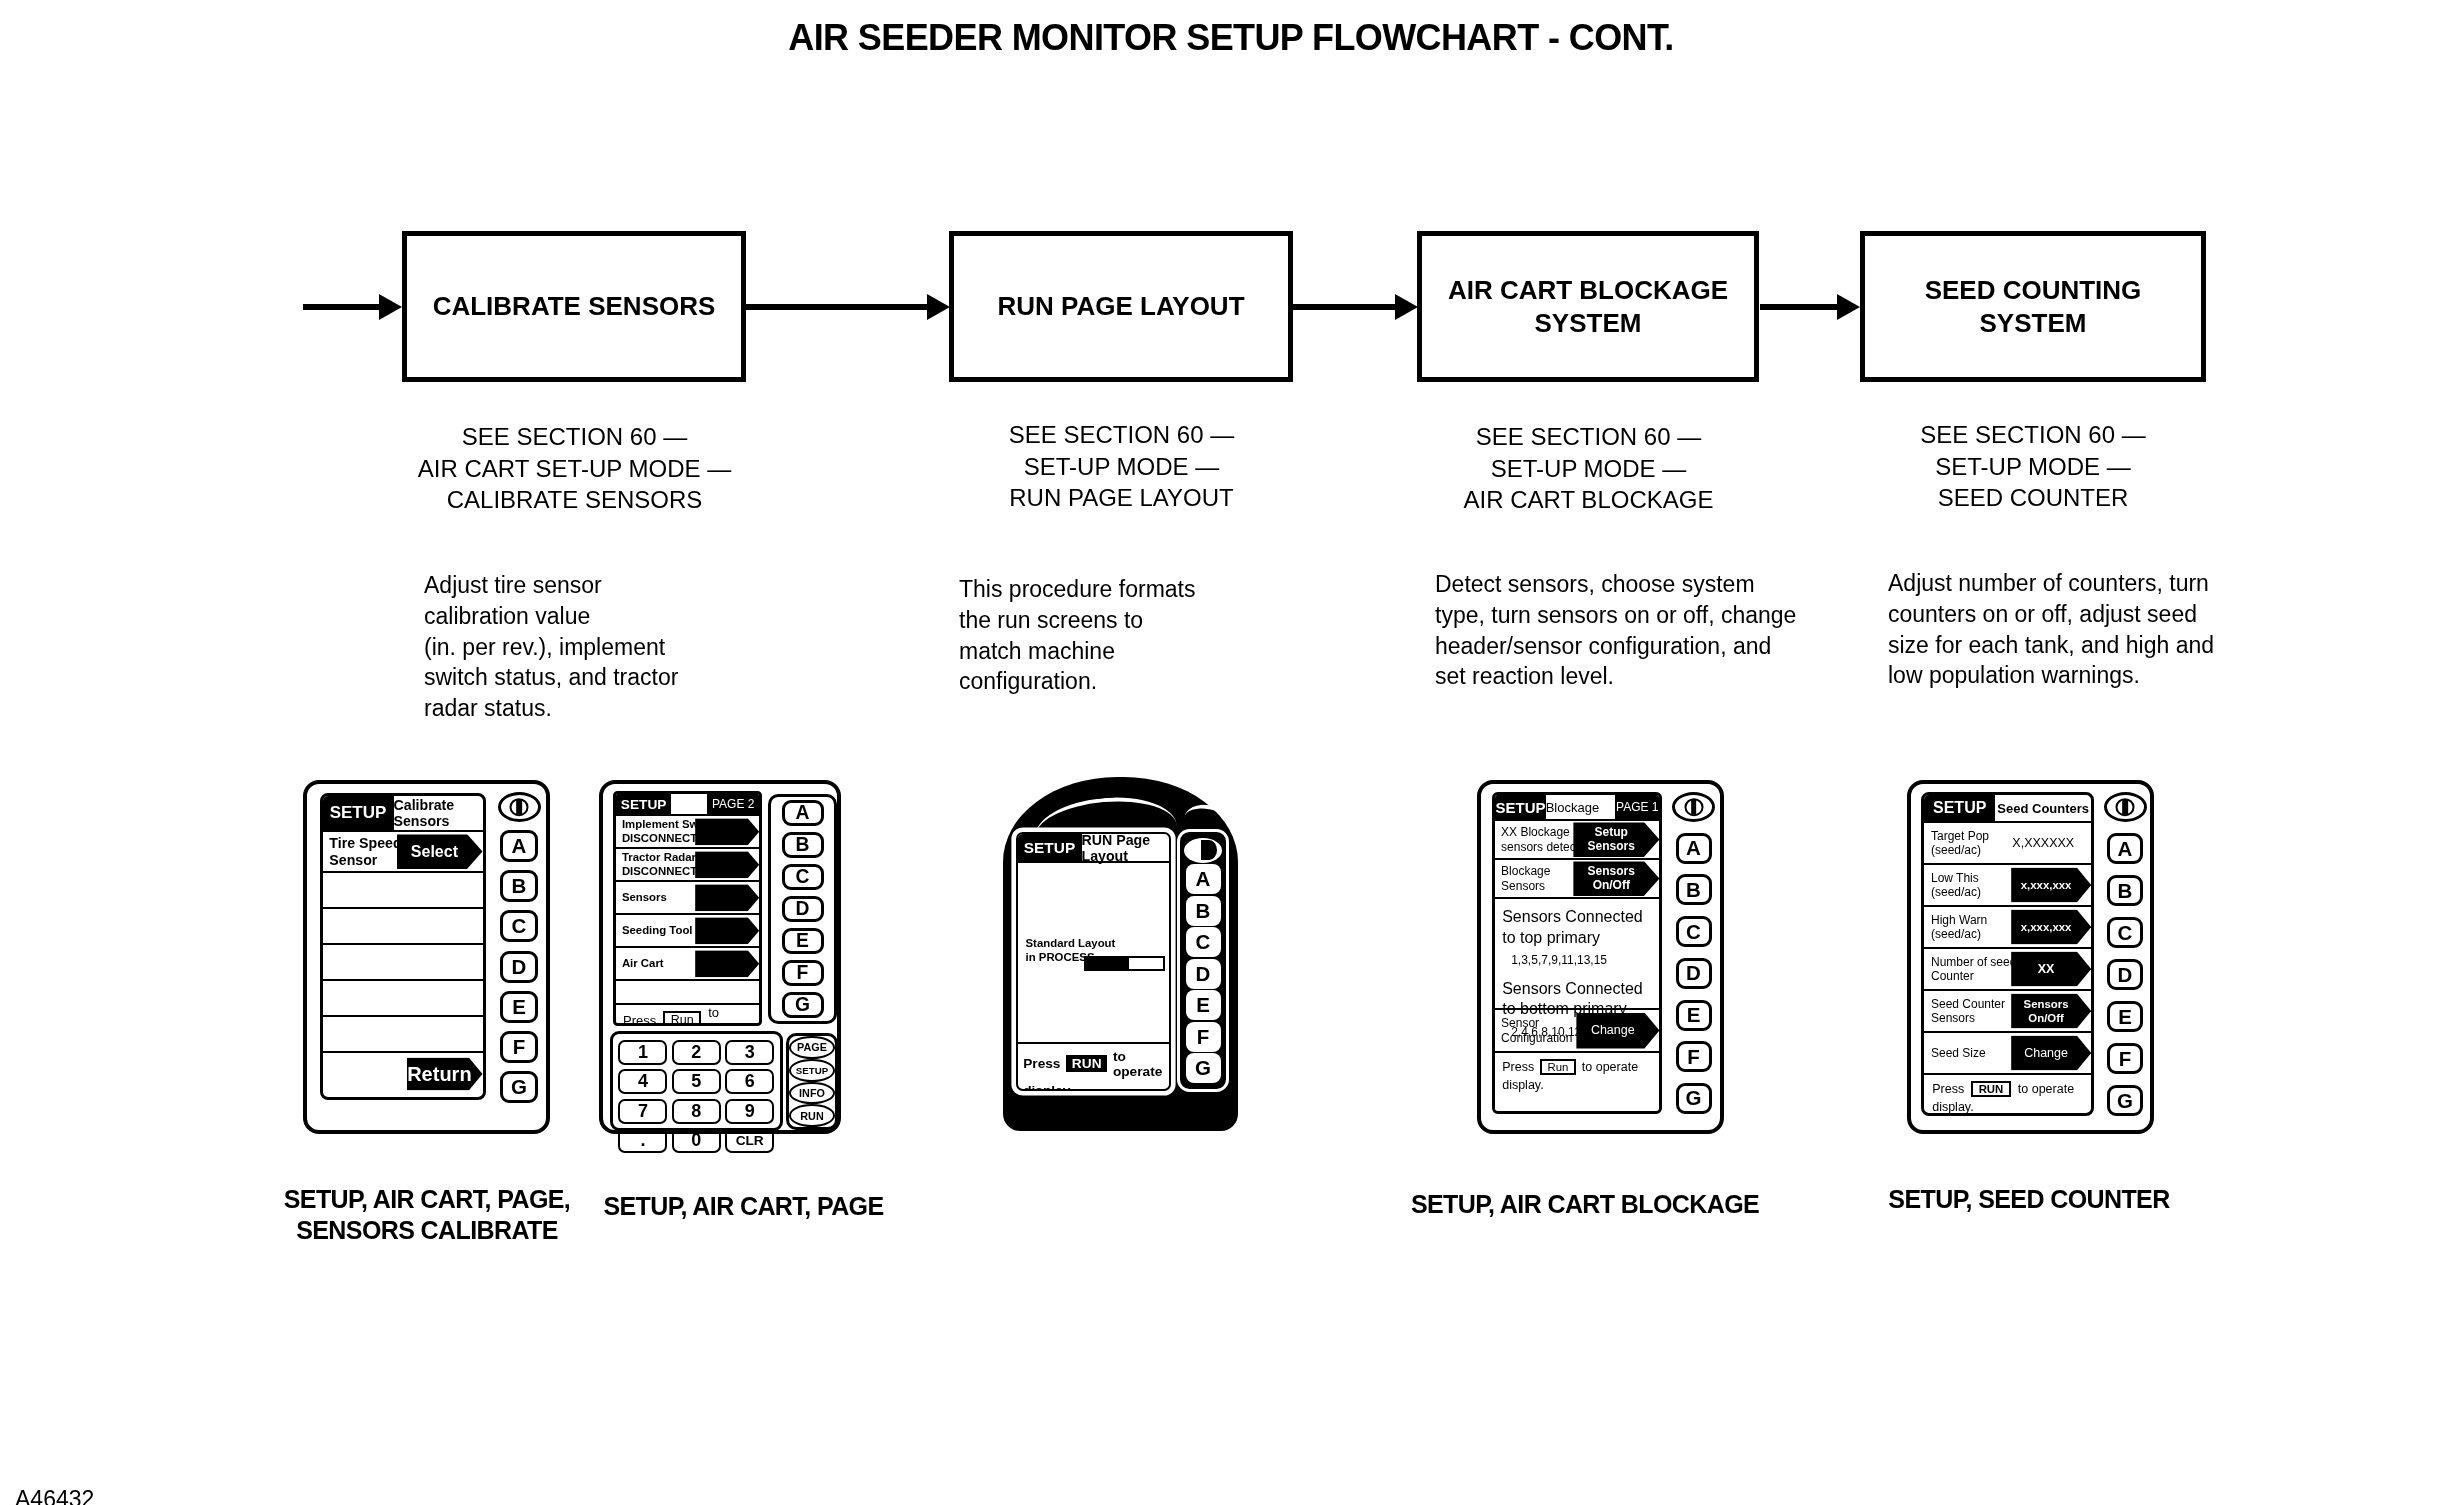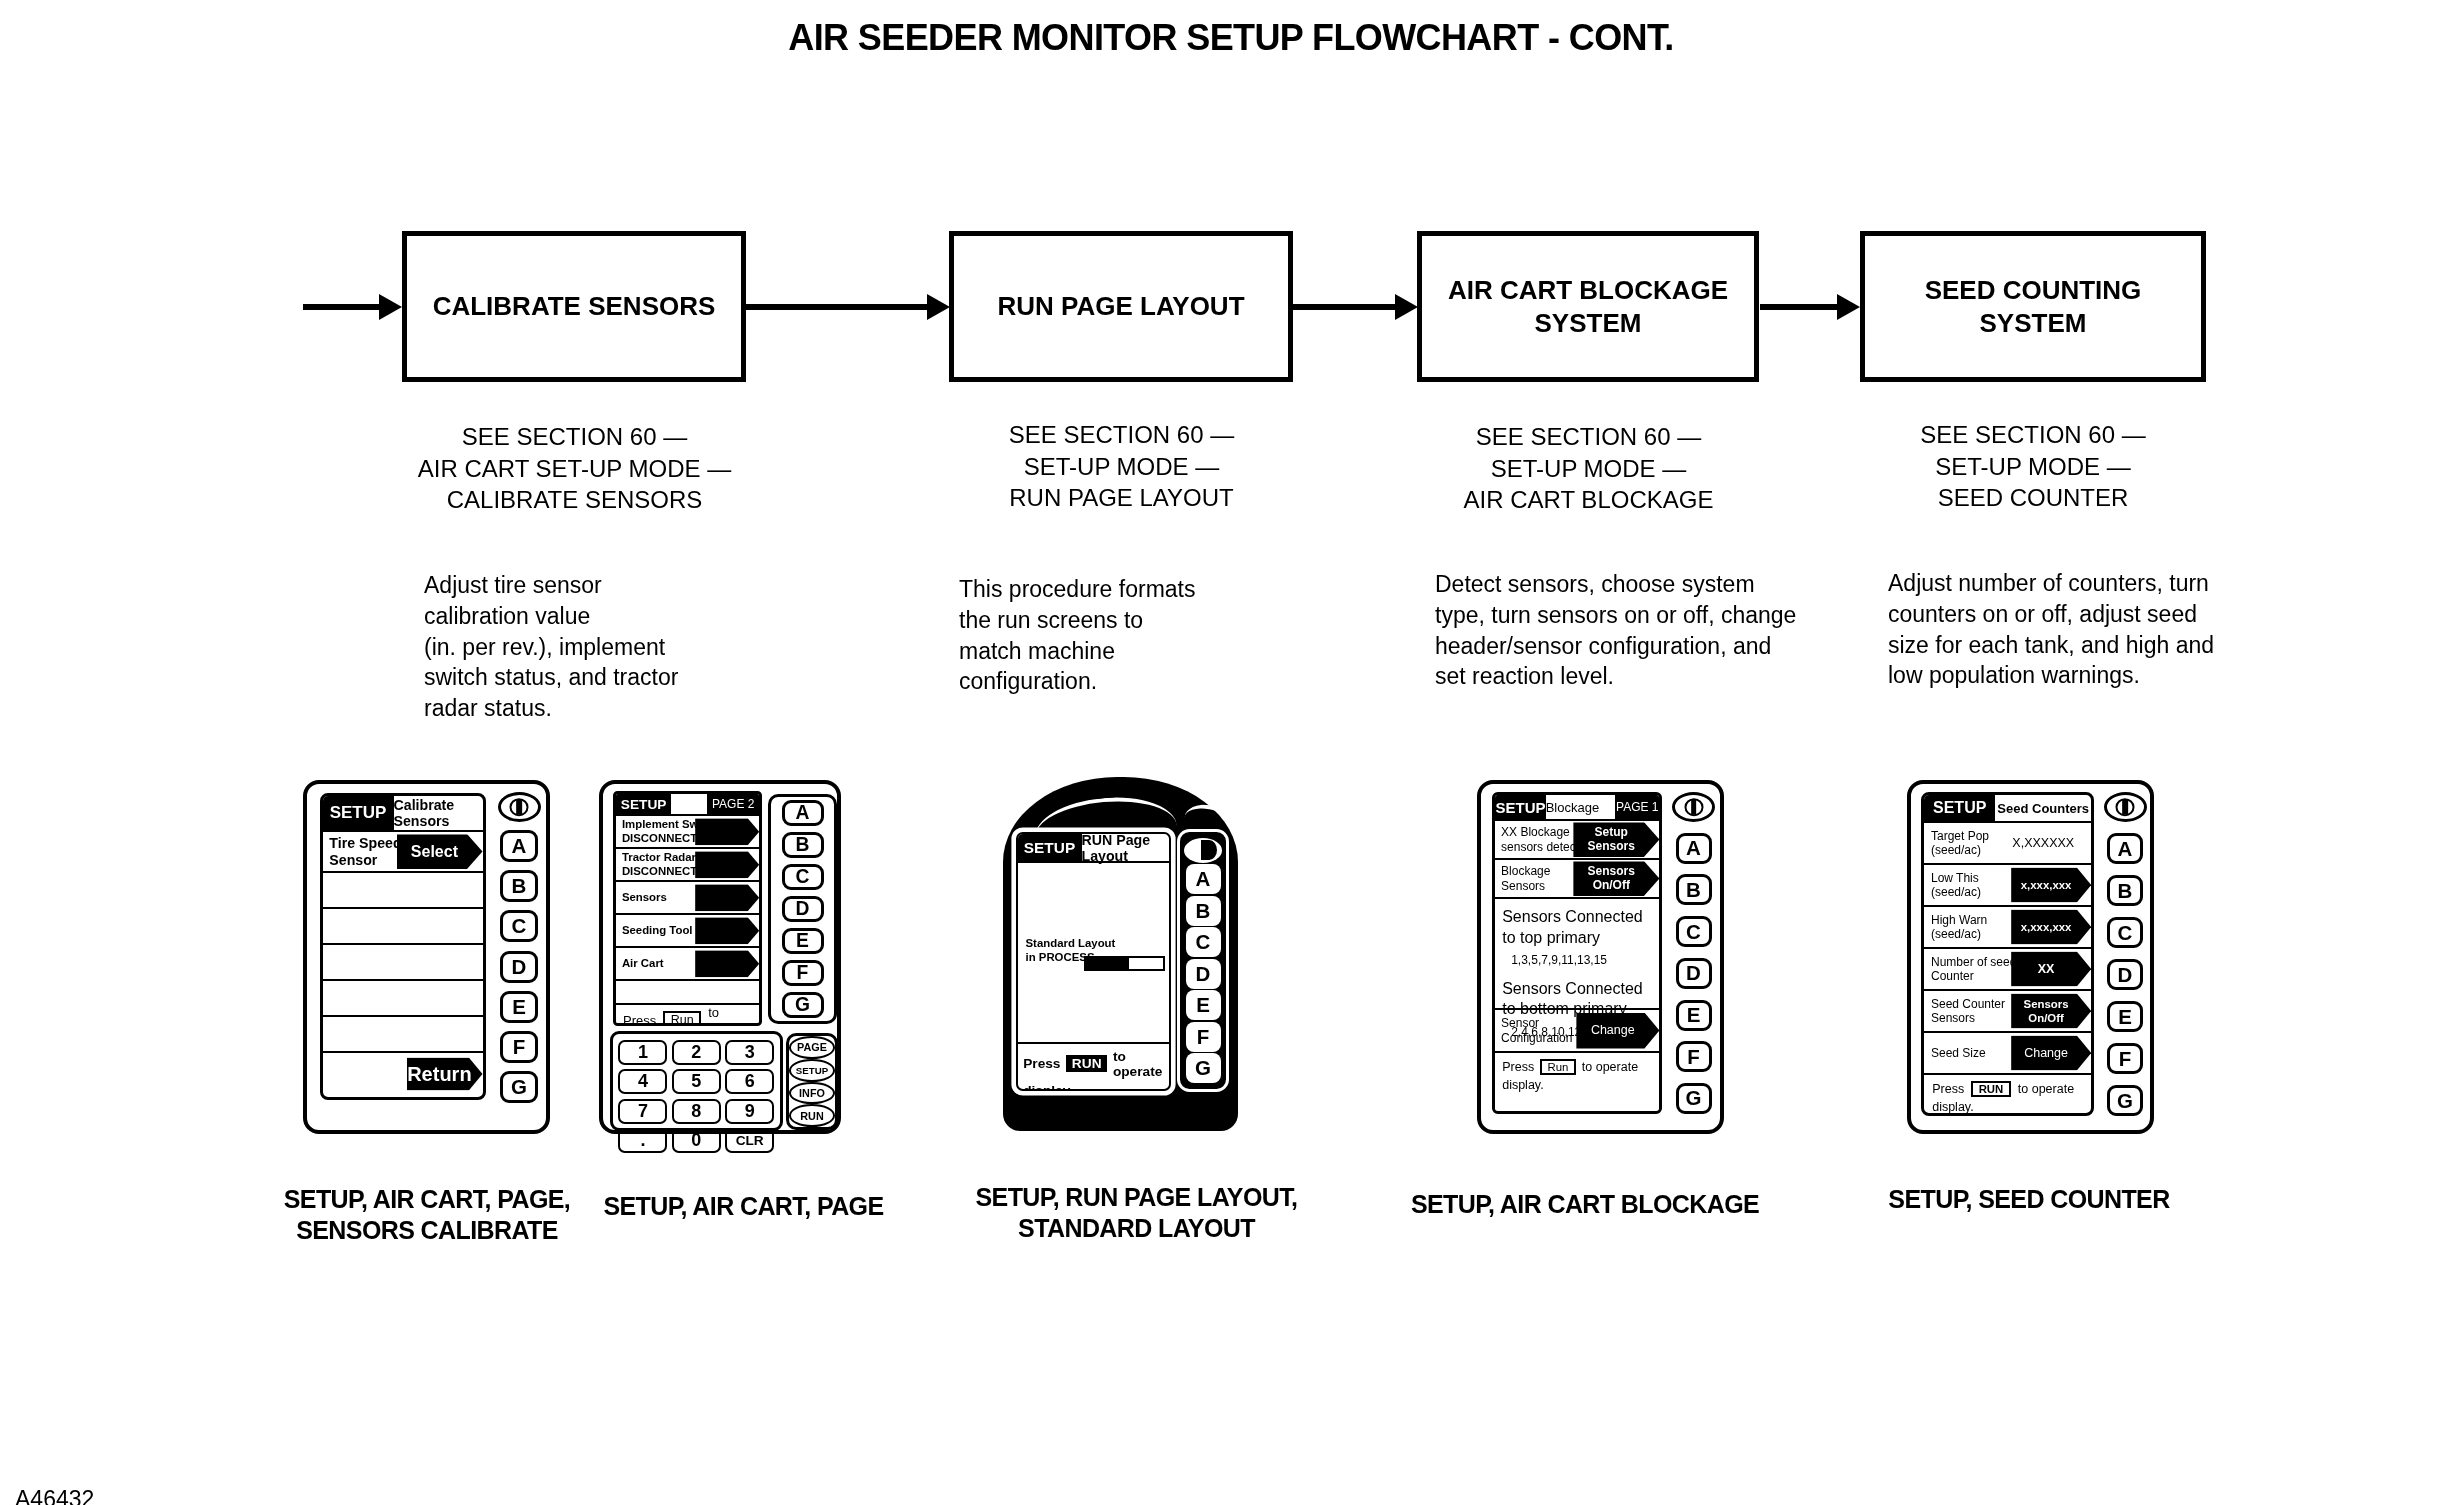--- a/index.html
+++ b/index.html
@@ -373,21 +373,19 @@
       <div class="key" style="width:36px;height:31px;font-size:20.5px;">D</div>
       <div class="key" style="width:36px;height:31px;font-size:20.5px;">E</div>
       <div class="key" style="width:36px;height:31px;font-size:20.5px;">F</div>
       <div class="key" style="width:36px;height:31px;font-size:20.5px;">G</div>
     </div>
   </div>
 
   <div class="abs caption ml" style="left:245px;top:1184px;width:364px;">SETUP, AIR CART, PAGE,
 SENSORS CALIBRATE</div>
   <div class="abs caption ml" style="left:573px;top:1191px;width:341px;">SETUP, AIR CART, PAGE</div>
-  <div class="abs caption ml" style="left:960px;top:1182px;width:353px;">SETUP, RUN PAGE LAYOUT,
-STANDARD LAYOUT</div>
   <div class="abs caption ml" style="left:1403px;top:1189px;width:364px;">SETUP, AIR CART BLOCKAGE</div>
   <div class="abs caption ml" style="left:1847px;top:1184px;width:364px;">SETUP, SEED COUNTER</div>
 
   <div class="abs figid">A46432</div>
 
 </div>
 
 
 </body></html>

